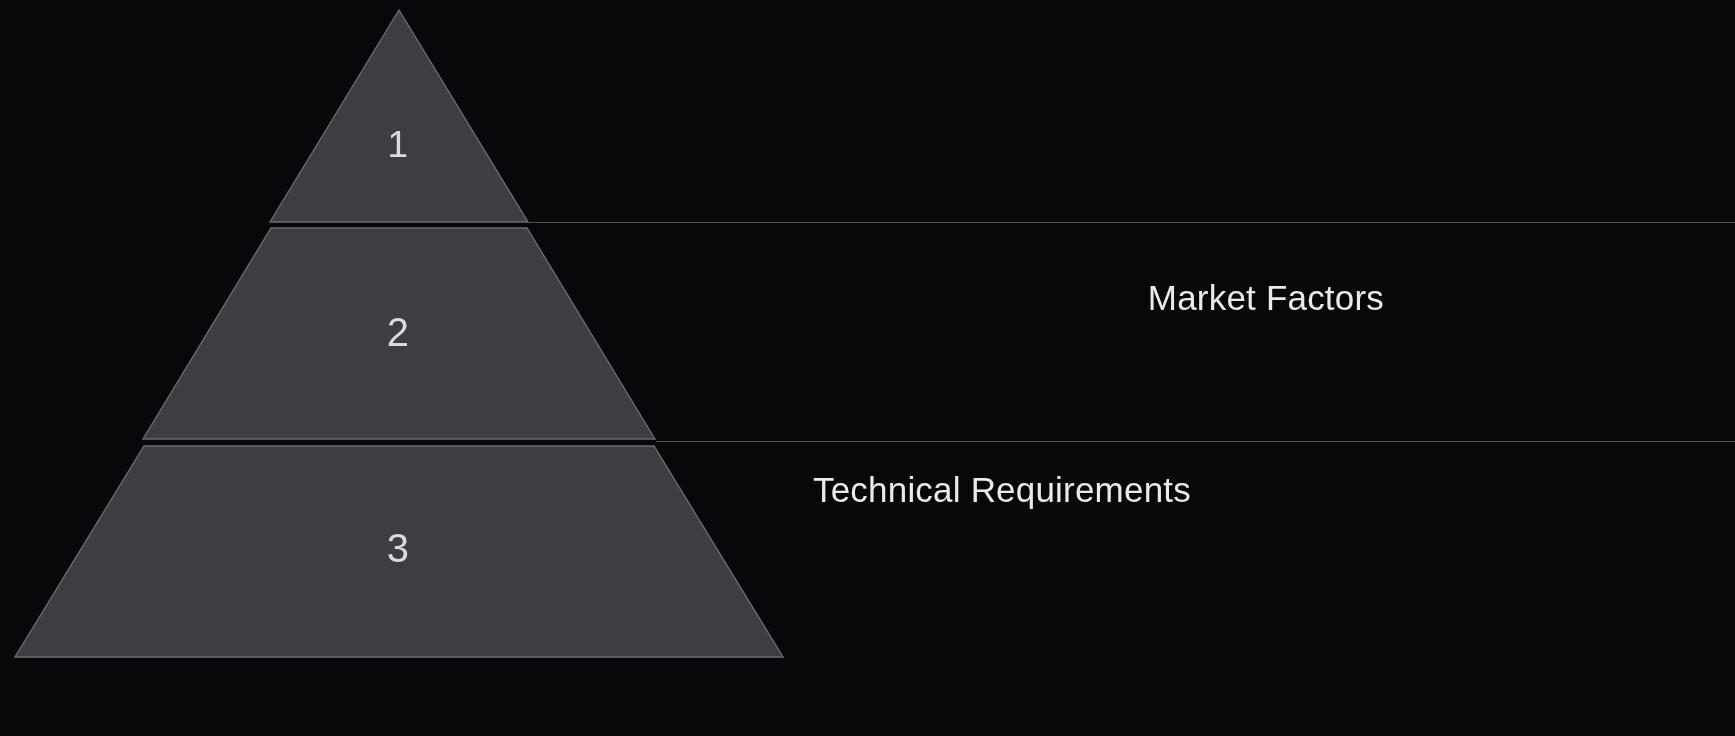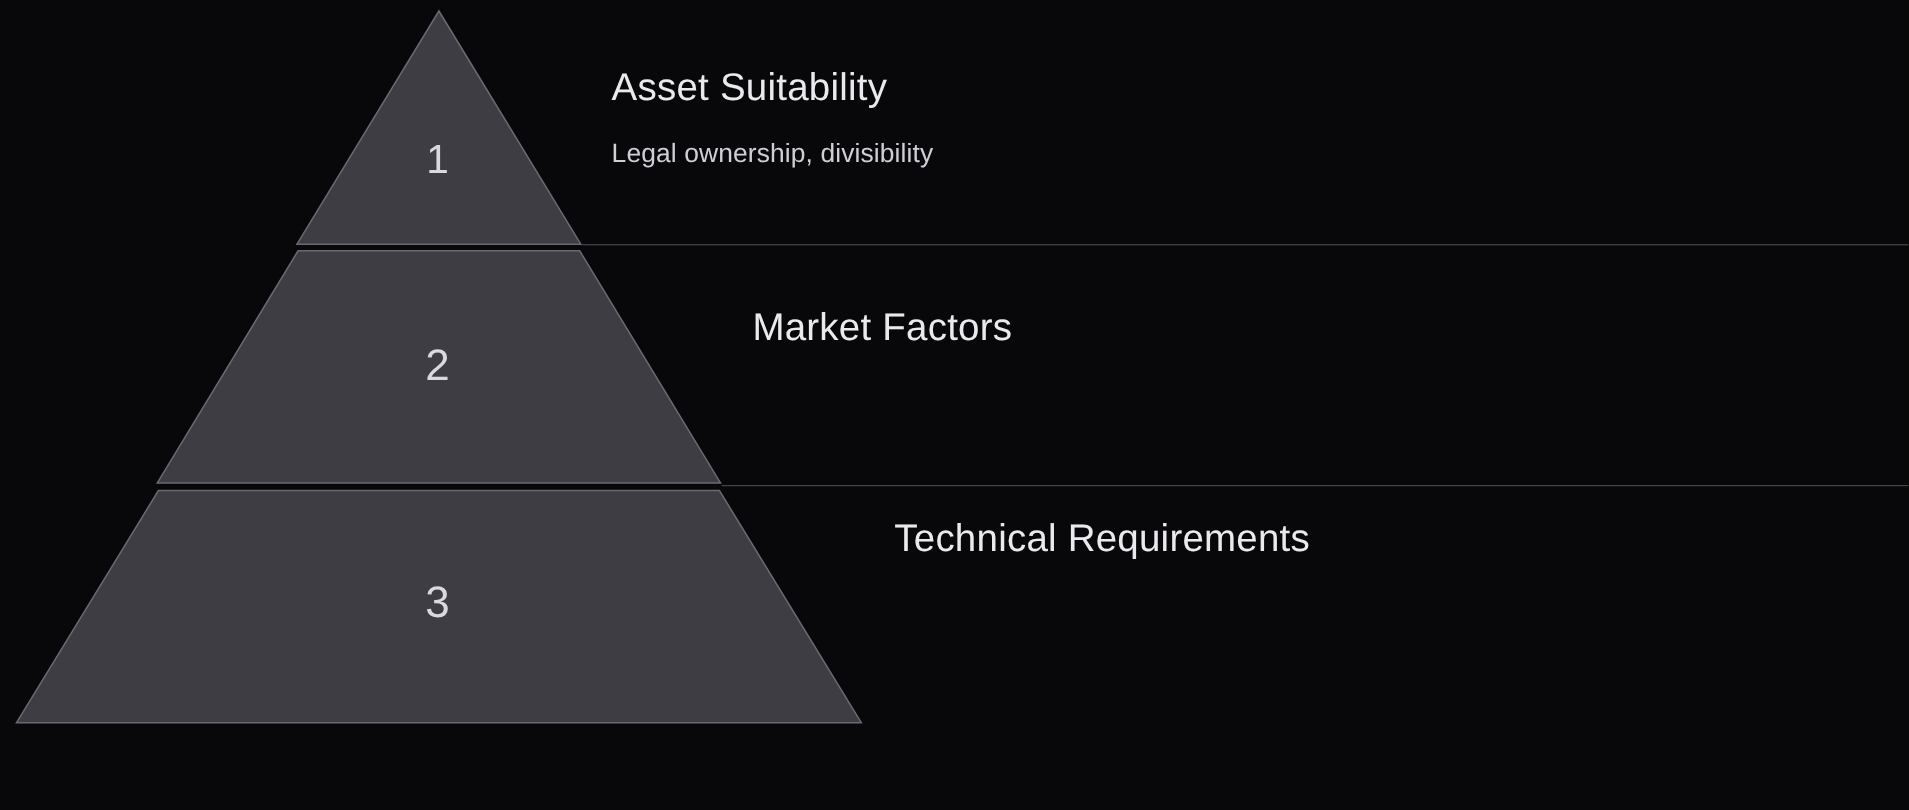--- a/index.html
+++ b/index.html
@@ -70,21 +70,21 @@
     font-weight: 400;
     line-height: 1.48;
     letter-spacing: 0.1px;
     margin: 0;
   }
 
   #tier-text-1 { left: 556px; top: 60px; width: 640px; }
   #tier-text-1 .tier-title { font-size: 35px; }
   #tier-text-1 .tier-desc  { font-size: 24px; margin-top: 22px; }
 
-  #tier-text-2 { left: 684px; top: 278px; width: 700px; }
+  #tier-text-2 { left: 684px; top: 278px; width: 700px; text-align: right; }
   #tier-text-2 .tier-title { font-size: 35px; }
   #tier-text-2 .tier-desc  { font-size: 24px; margin-top: 22px; }
 
   #tier-text-3 { left: 813px; top: 470px; width: 760px; }
   #tier-text-3 .tier-title { font-size: 35px; }
   #tier-text-3 .tier-desc  { font-size: 24px; margin-top: 22px; max-width: 710px; }
 </style>
 </head>
 <body>
 
@@ -99,24 +99,20 @@
     <polygon points="144,446 654,446 783,657 15,657" fill="#3e3d44" stroke="#6a6a71" stroke-width="1.4"></polygon>
   </svg>
 
   <div class="tier-number" id="tier-number-1">1</div>
   <div class="tier-number" id="tier-number-2">2</div>
   <div class="tier-number" id="tier-number-3">3</div>
 
   <div class="divider" id="divider-1"></div>
   <div class="divider" id="divider-2"></div>
 
-  <div class="tier-text" id="tier-text-1">
-    <h2 class="tier-title">Asset Suitability</h2>
-    <p class="tier-desc">Legal ownership, divisibility</p>
-  </div>
 
   <div class="tier-text" id="tier-text-2">
     <h2 class="tier-title">Market Factors</h2>
   </div>
 
   <div class="tier-text" id="tier-text-3">
     <h2 class="tier-title">Technical Requirements</h2>
   </div>
 
 </div>

